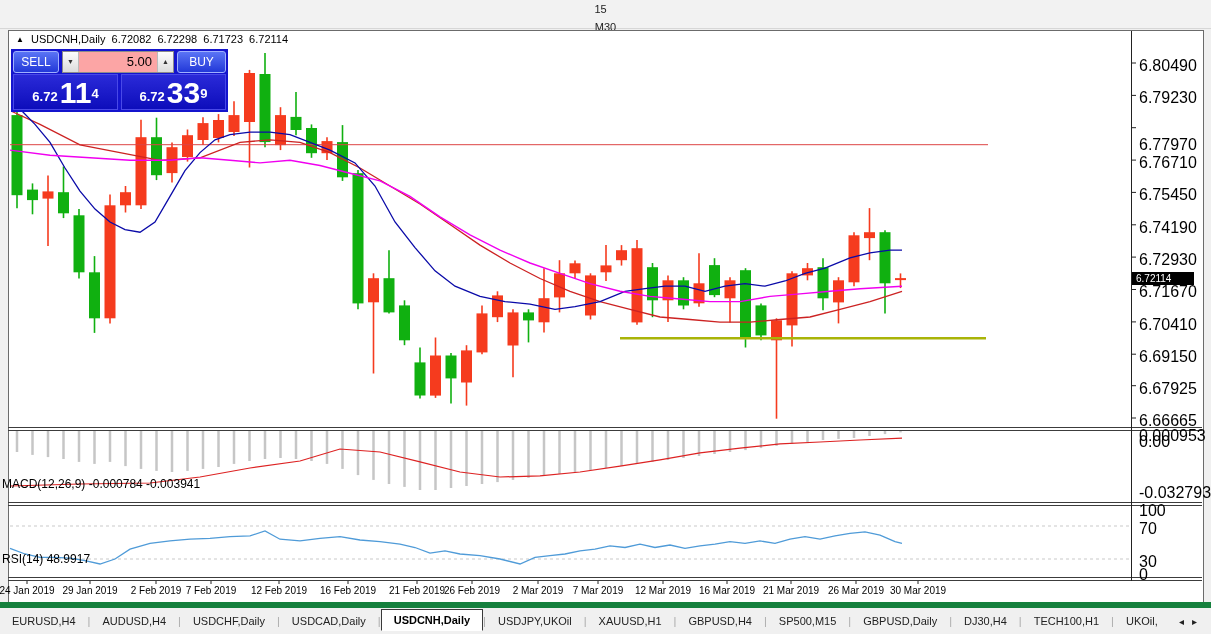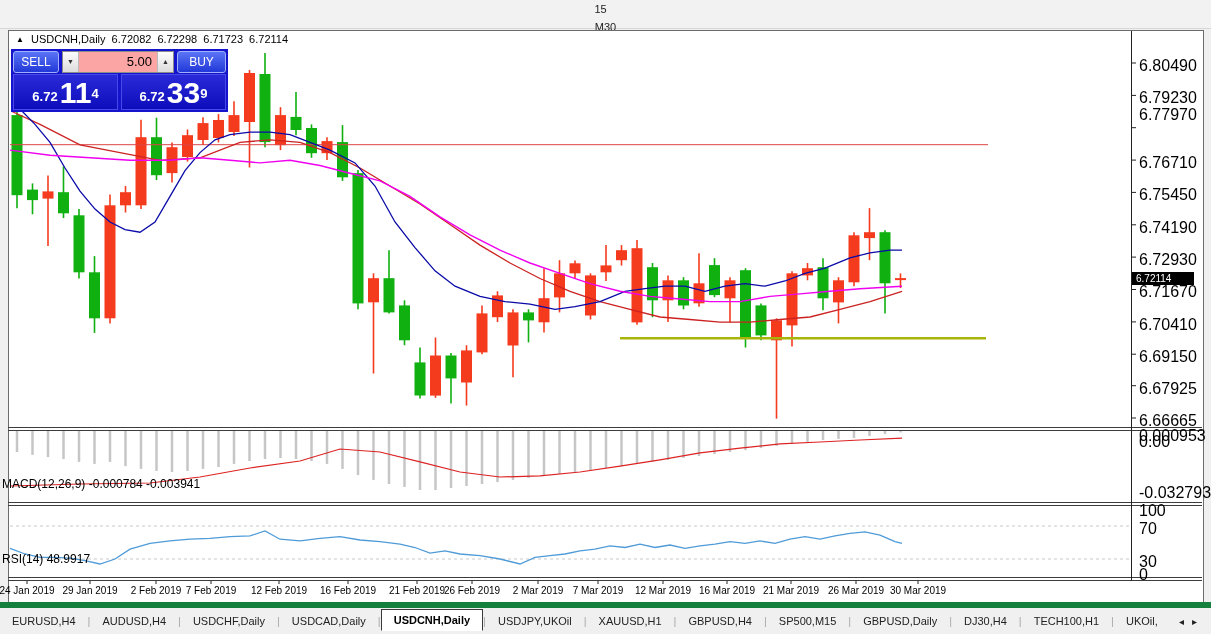--- a/index.html
+++ b/index.html
@@ -329,21 +329,21 @@
 <div class="sub-label" style="top:433px">
   <span>MACD(12,26,9)</span> <span>-0.000784 -0.003941</span>
 </div>
 <div class="sub-label" style="top:508px">
   <span>RSI(14)</span> <span>48.9917</span>
 </div>
 
 <div id="gen-labels">
     <div class="p-label" style="top:57px">6.80490</div>
     <div class="p-label" style="top:89px">6.79230</div>
-    <div class="p-label" style="top:106px">6.77970</div>
+    <div class="p-label" style="top:136px">6.77970</div>
     <div class="p-label" style="top:154px">6.76710</div>
     <div class="p-label" style="top:186px">6.75450</div>
     <div class="p-label" style="top:219px">6.74190</div>
     <div class="p-label" style="top:251px">6.72930</div>
     <div class="p-label" style="top:283px">6.71670</div>
     <div class="p-label" style="top:316px">6.70410</div>
     <div class="p-label" style="top:348px">6.69150</div>
     <div class="p-label" style="top:380px">6.67925</div>
     <div class="p-label" style="top:412px">6.66665</div>
     <div class="p-label" style="top:427px">0.000953</div>

